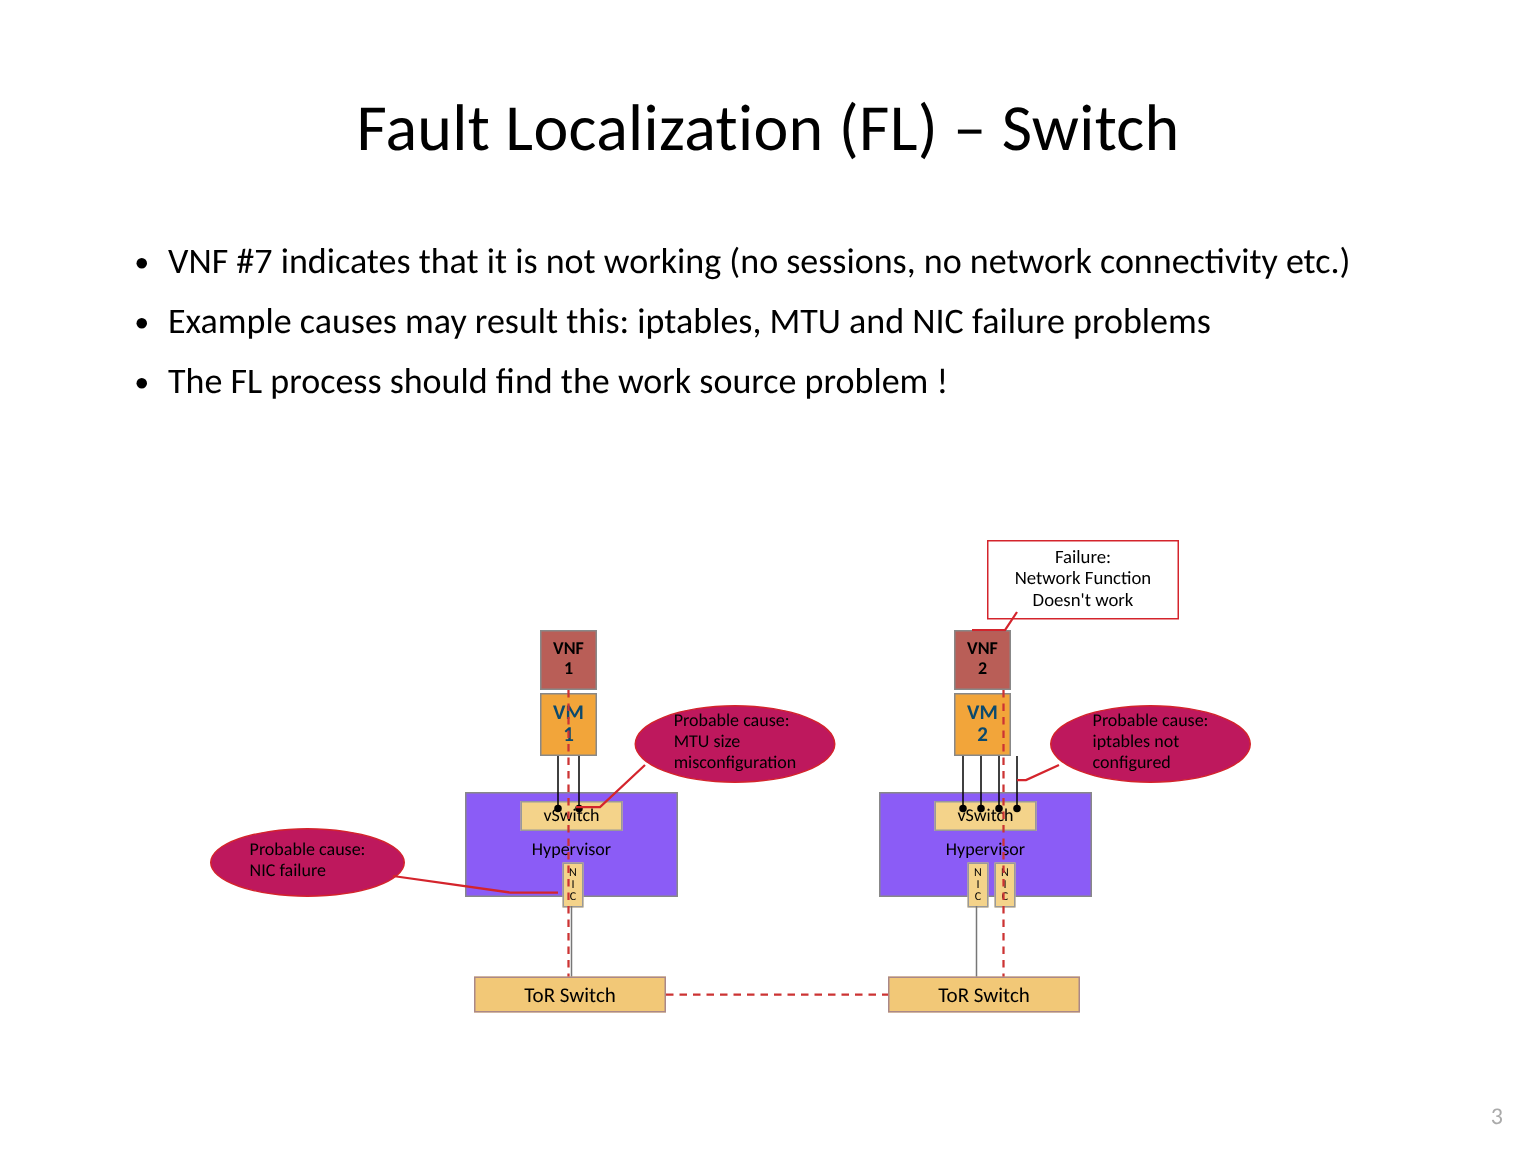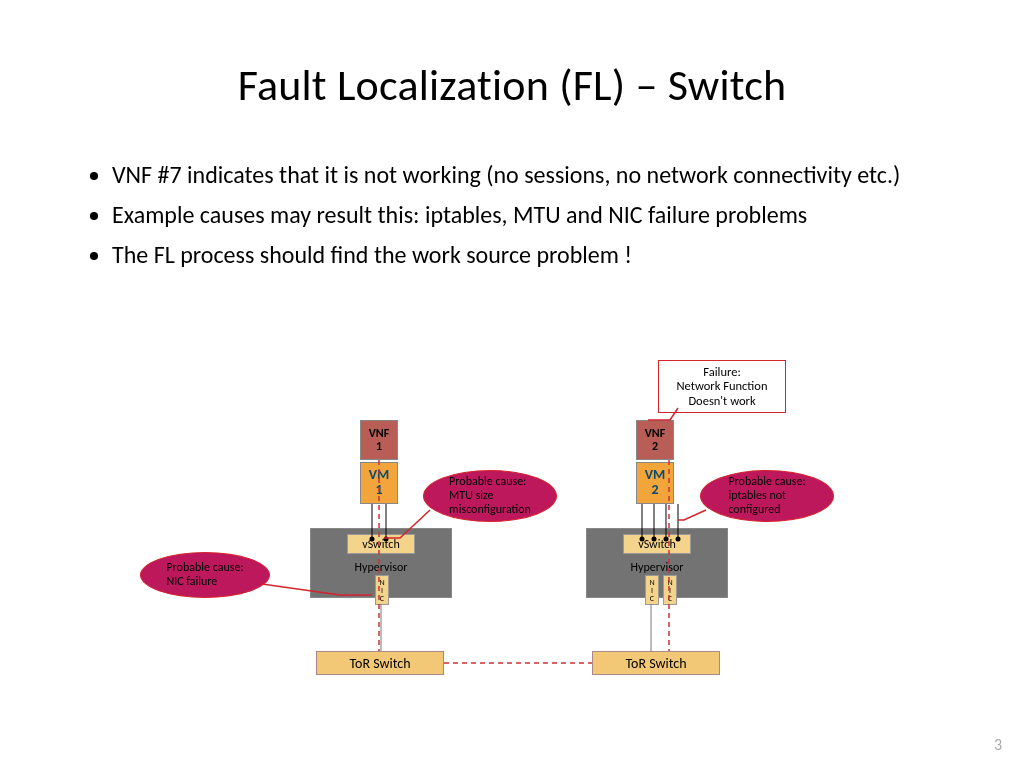--- a/index.html
+++ b/index.html
@@ -38,21 +38,21 @@
   .box {
     position: absolute;
     border: 1px solid #888;
     font-size: 12px;
     text-align: center;
     display: flex; flex-direction: column; justify-content: center; align-items: center;
     line-height: 1.05;
   }
   .vnf { background: #b95e57; color: #000; font-weight: bold; width: 38px; height: 40px; }
   .vm  { background: #f2a53a; color: #0c4a6e; font-weight: bold; width: 38px; height: 42px; font-size: 14px;}
-  .hyp { background: #737373; width: 142px; height: 70px; font-size: 12px; }
+  .hyp { background: #8b5cf6; width: 142px; height: 70px; font-size: 12px; }
   .vsw { position: absolute; background: #f4d38a; border: 1px solid #999; font-size: 12px; width: 68px; height: 20px; display:flex; align-items:center; justify-content:center;}
   .nic { position: absolute; background: #f4d38a; border: 1px solid #999; width: 14px; height: 30px; font-size: 8px; line-height: 1; display:flex; flex-direction:column; align-items:center; justify-content:center;}
   .tor { background: #f2c877; border: 1px solid #a88; width: 128px; height: 24px; font-size: 14px; display:flex;align-items:center;justify-content:center; position:absolute;}
 
   
   .callout-rect {
     position: absolute;
     border: 1.5px solid #d4242c;
     background: #fff;
     font-size: 12.5px;

